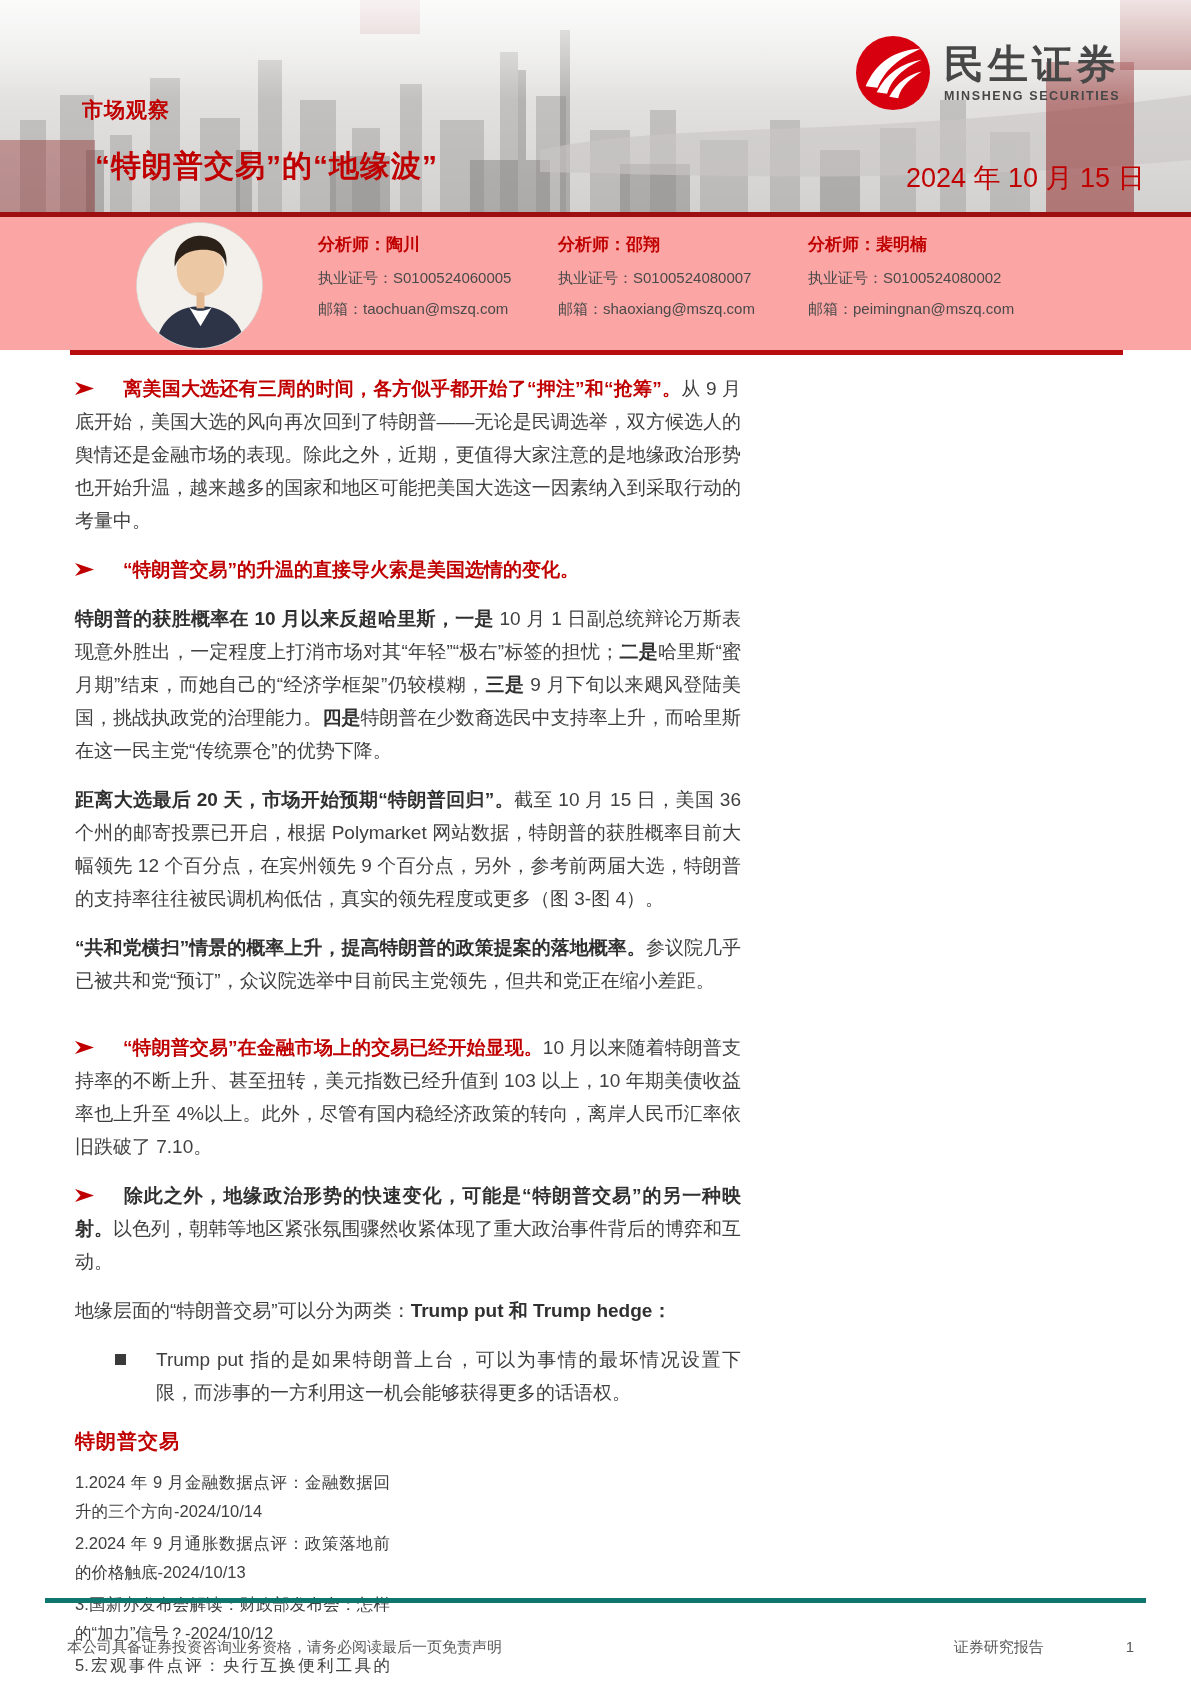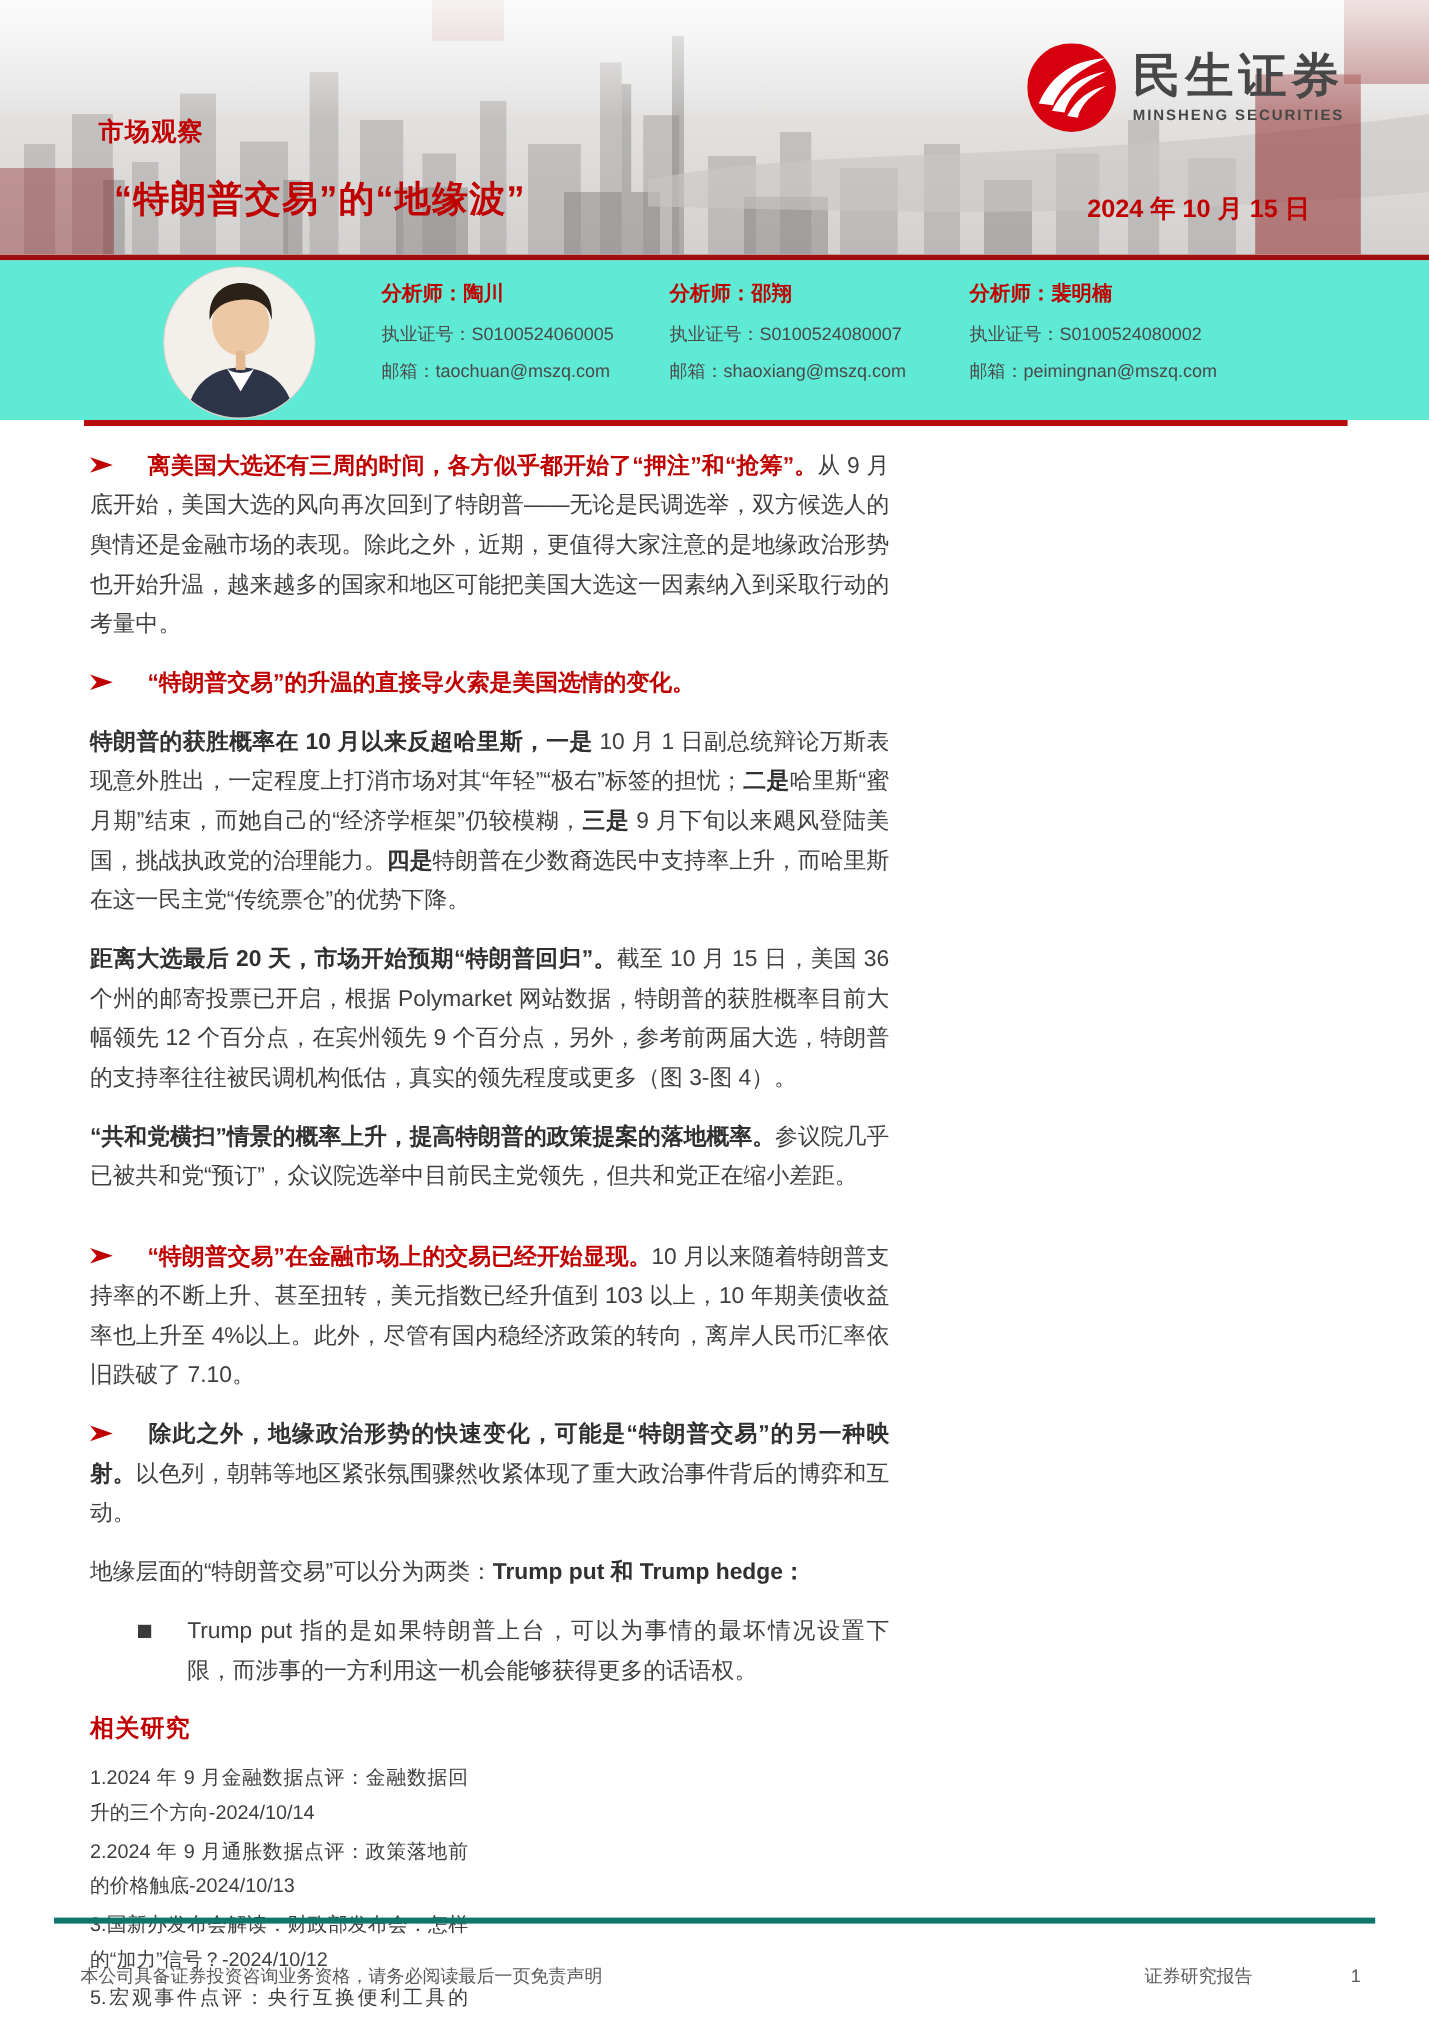--- a/index.html
+++ b/index.html
@@ -10,24 +10,24 @@
   
   .banner { position:relative; width:1191px; height:212px; background:linear-gradient(180deg,#f0efee 0%,#e3e2e1 45%,#d2d1d0 100%); overflow:hidden; }
   .banner svg.sky { position:absolute; left:0; top:0; }
   .banner-rule { width:1191px; height:5px; background:#9d0f10; }
   .eyebrow { position:absolute; left:82px; top:96px; font-size:21px; font-weight:bold; color:#c00000; letter-spacing:1px; }
   .doc-title { position:absolute; left:95px; top:146px; font-size:30px; font-weight:bold; color:#c00000; letter-spacing:1px; }
   .brand { position:absolute; left:856px; top:36px; display:flex; align-items:center; }
   .brand .mark { width:74px; height:74px; margin-right:14px; }
   .brand .cn { font-size:40px; font-weight:bold; color:#474747; letter-spacing:4px; line-height:42px; }
   .brand .en { font-size:12.5px; font-weight:bold; color:#474747; letter-spacing:1.6px; margin-top:4px; }
-  .doc-date { position:absolute; left:906px; top:160px; font-size:21px; font-weight:bold; color:#c00000;text-align:right; }
-
-  
-  .analysts { position:relative; width:1191px; height:133px; background:#5eead4; }
+  .doc-date { position:absolute; left:906px; top:160px; font-size:27px; font-weight:normal; color:#c00000;text-align:right; }
+
+  
+  .analysts { position:relative; width:1191px; height:133px; background:#fca5a5; }
   .avatar { position:absolute; left:136px; top:5px; width:127px; height:127px; border-radius:50%; overflow:hidden; border:1px solid #d8d2cc; background:#f7f4f1; }
   .acard { position:absolute; top:16px; width:230px; }
   .acard .aname { font-size:17px; font-weight:bold; color:#c00000; margin-bottom:13px; }
   .acard .adetail { font-size:15px; color:#4a4a4a; margin-bottom:12px; white-space:nowrap; }
   .a1{ left:318px; } .a2{ left:558px; } .a3{ left:808px; }
   .analysts-rule { margin-left:70px; width:1053px; height:5px; background:#b70d0d; }
 
   
   .main { display:flex; padding:17px 16px 0 75px;flex-direction:column; }
   .body-col { width:666px; margin-right:69px; font-size:19px; line-height:33px; color:#3f3f3f; }
@@ -200,21 +200,21 @@
       </p>
 
       <div class="bullet-item">
         <span class="bullet-sq"></span>
         <span class="bullet-text">Trump put 指的是如果特朗普上台，可以为事情的最坏情况设置下限，而涉事的一方利用这一机会能够获得更多的话语权。</span>
       </div>
 
     </div>
 
     <div class="side-col">
-      <div class="side-title">相关研究</div>
+      <div class="side-title">特朗普交易</div>
       <div class="ref-item">1.2024 年 9 月金融数据点评：金融数据回升的三个方向-2024/10/14</div>
       <div class="ref-item">2.2024 年 9 月通胀数据点评：政策落地前的价格触底-2024/10/13</div>
       <div class="ref-item">3.国新办发布会解读：财政部发布会：怎样的“加力”信号？-2024/10/12</div>
       <div class="ref-item">5.宏观事件点评：央行互换便利工具的 Q&amp;A-2024/10/10</div>
     </div>
 
   </div>
 
   <div class="footer">
     <div class="disclaimer">本公司具备证券投资咨询业务资格，请务必阅读最后一页免责声明</div>

